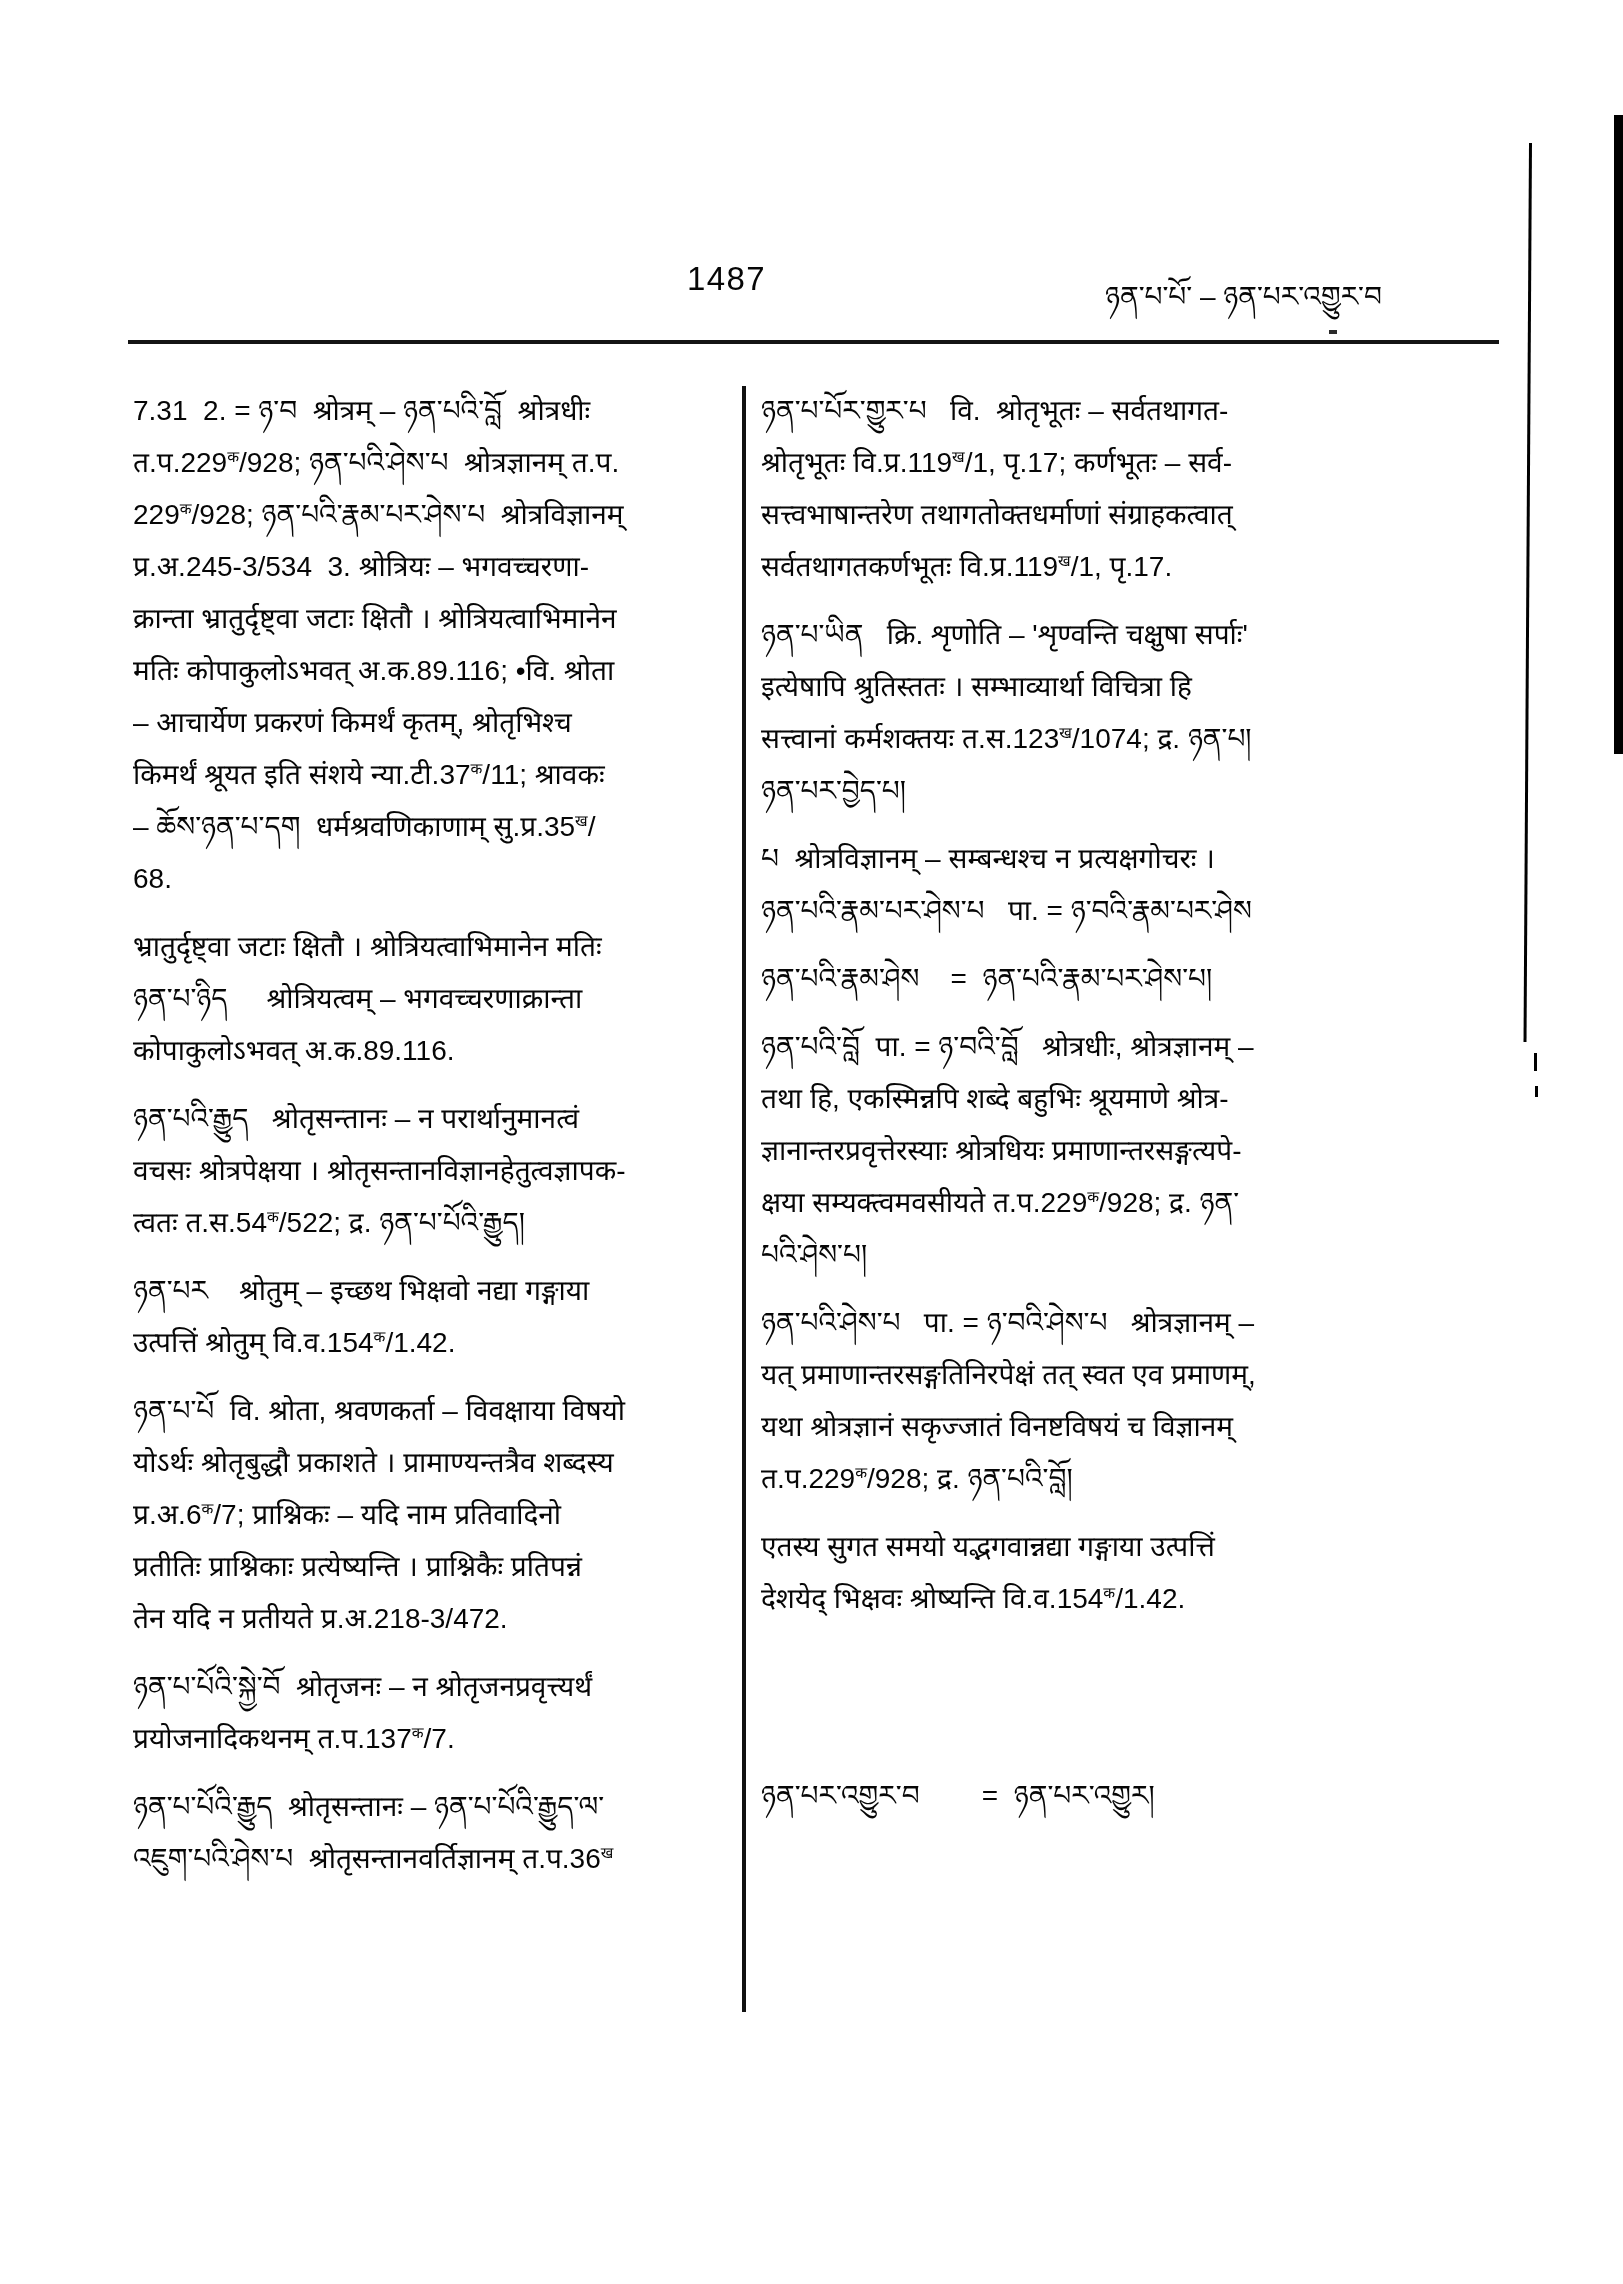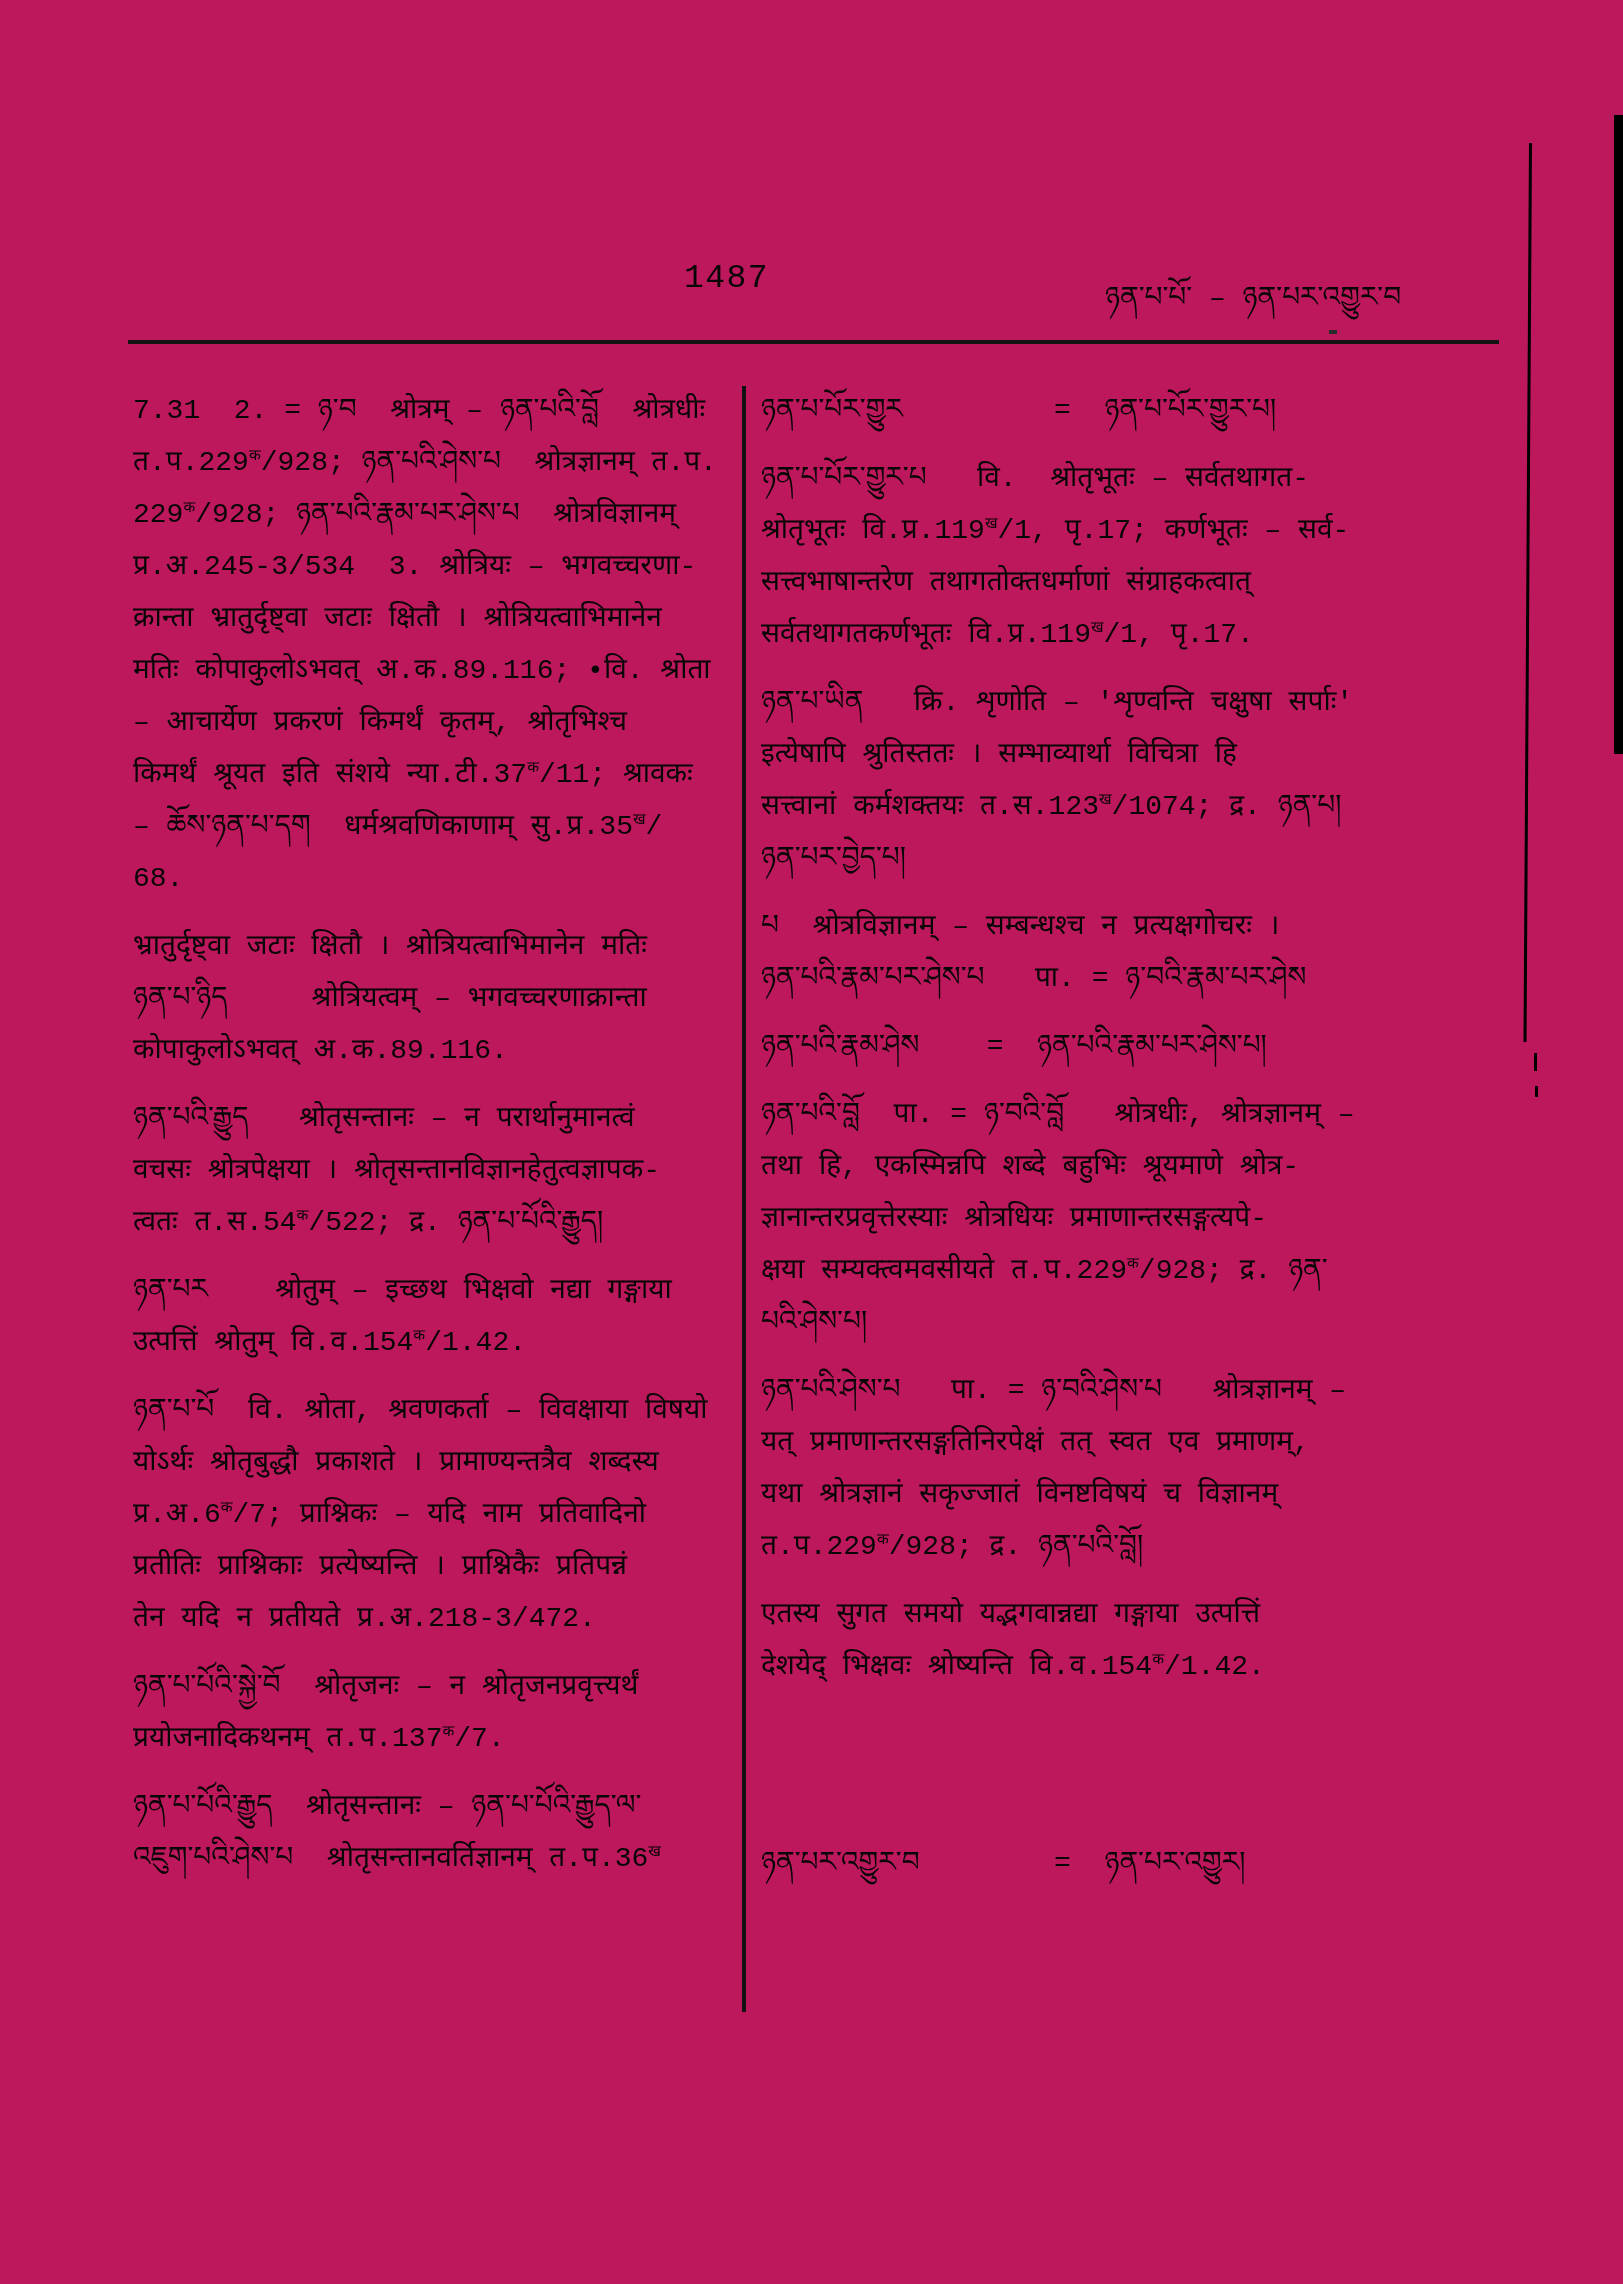--- a/index.html
+++ b/index.html
@@ -1,21 +1,21 @@
 <!DOCTYPE html>
 <html style="font-size:11.2px"><head>
 <meta charset="utf-8">
 <style>
   html,body { margin:0; padding:0; background:#e8e8e8; }
   .page {
     position:relative;
     width:1623px; height:2284px;
-    background:#be185d;
+    background:#ffffff;
     color:#060606;
-    font-family:Liberation Mono, monospace;
+    font-family:Liberation Sans, sans-serif;
     overflow:hidden;
   }
   
   .page-num {
     position:absolute; left:667px; top:260px; width:119px;
     font-size:33px; text-align:center; letter-spacing:1.4px;
   }
   .header-range {
     position:absolute; left:1105px; top:265px; width:391px;
     font-size:28px; text-align:left; white-space:nowrap;
@@ -104,23 +104,20 @@
         <span class="line">ཉན་པ་པོའི་སྐྱེ་བོ  श्रोतृजनः – न श्रोतृजनप्रवृत्त्यर्थं</span>
         <span class="line">प्रयोजनादिकथनम् त.प.137<sup>क</sup>/7.</span>
       </p>
       <p class="entry">
         <span class="line">ཉན་པ་པོའི་རྒྱུད  श्रोतृसन्तानः – ཉན་པ་པོའི་རྒྱུད་ལ་</span>
         <span class="line">འཇུག་པའི་ཤེས་པ  श्रोतृसन्तानवर्तिज्ञानम् त.प.36<sup>ख</sup></span>
       </p>
     </div>
   <div class="col col-right">
       <p class="entry">
-        <span class="line">ཉན་པ་པོར་གྱུར         =  ཉན་པ་པོར་གྱུར་པ།</span>
-      </p>
-      <p class="entry">
         <span class="line">ཉན་པ་པོར་གྱུར་པ   वि.  श्रोतृभूतः – सर्वतथागत-</span>
         <span class="line">श्रोतृभूतः वि.प्र.119<sup>ख</sup>/1, पृ.17; कर्णभूतः – सर्व-</span>
         <span class="line">सत्त्वभाषान्तरेण तथागतोक्तधर्माणां संग्राहकत्वात्</span>
         <span class="line">सर्वतथागतकर्णभूतः वि.प्र.119<sup>ख</sup>/1, पृ.17.</span>
       </p>
       <p class="entry">
         <span class="line">ཉན་པ་ཡིན   क्रि. शृणोति – 'शृण्वन्ति चक्षुषा सर्पाः'</span>
         <span class="line">इत्येषापि श्रुतिस्ततः । सम्भाव्यार्था विचित्रा हि</span>
         <span class="line">सत्त्वानां कर्मशक्तयः त.स.123<sup>ख</sup>/1074; द्र. ཉན་པ།</span>
         <span class="line">ཉན་པར་བྱེད་པ།</span>

